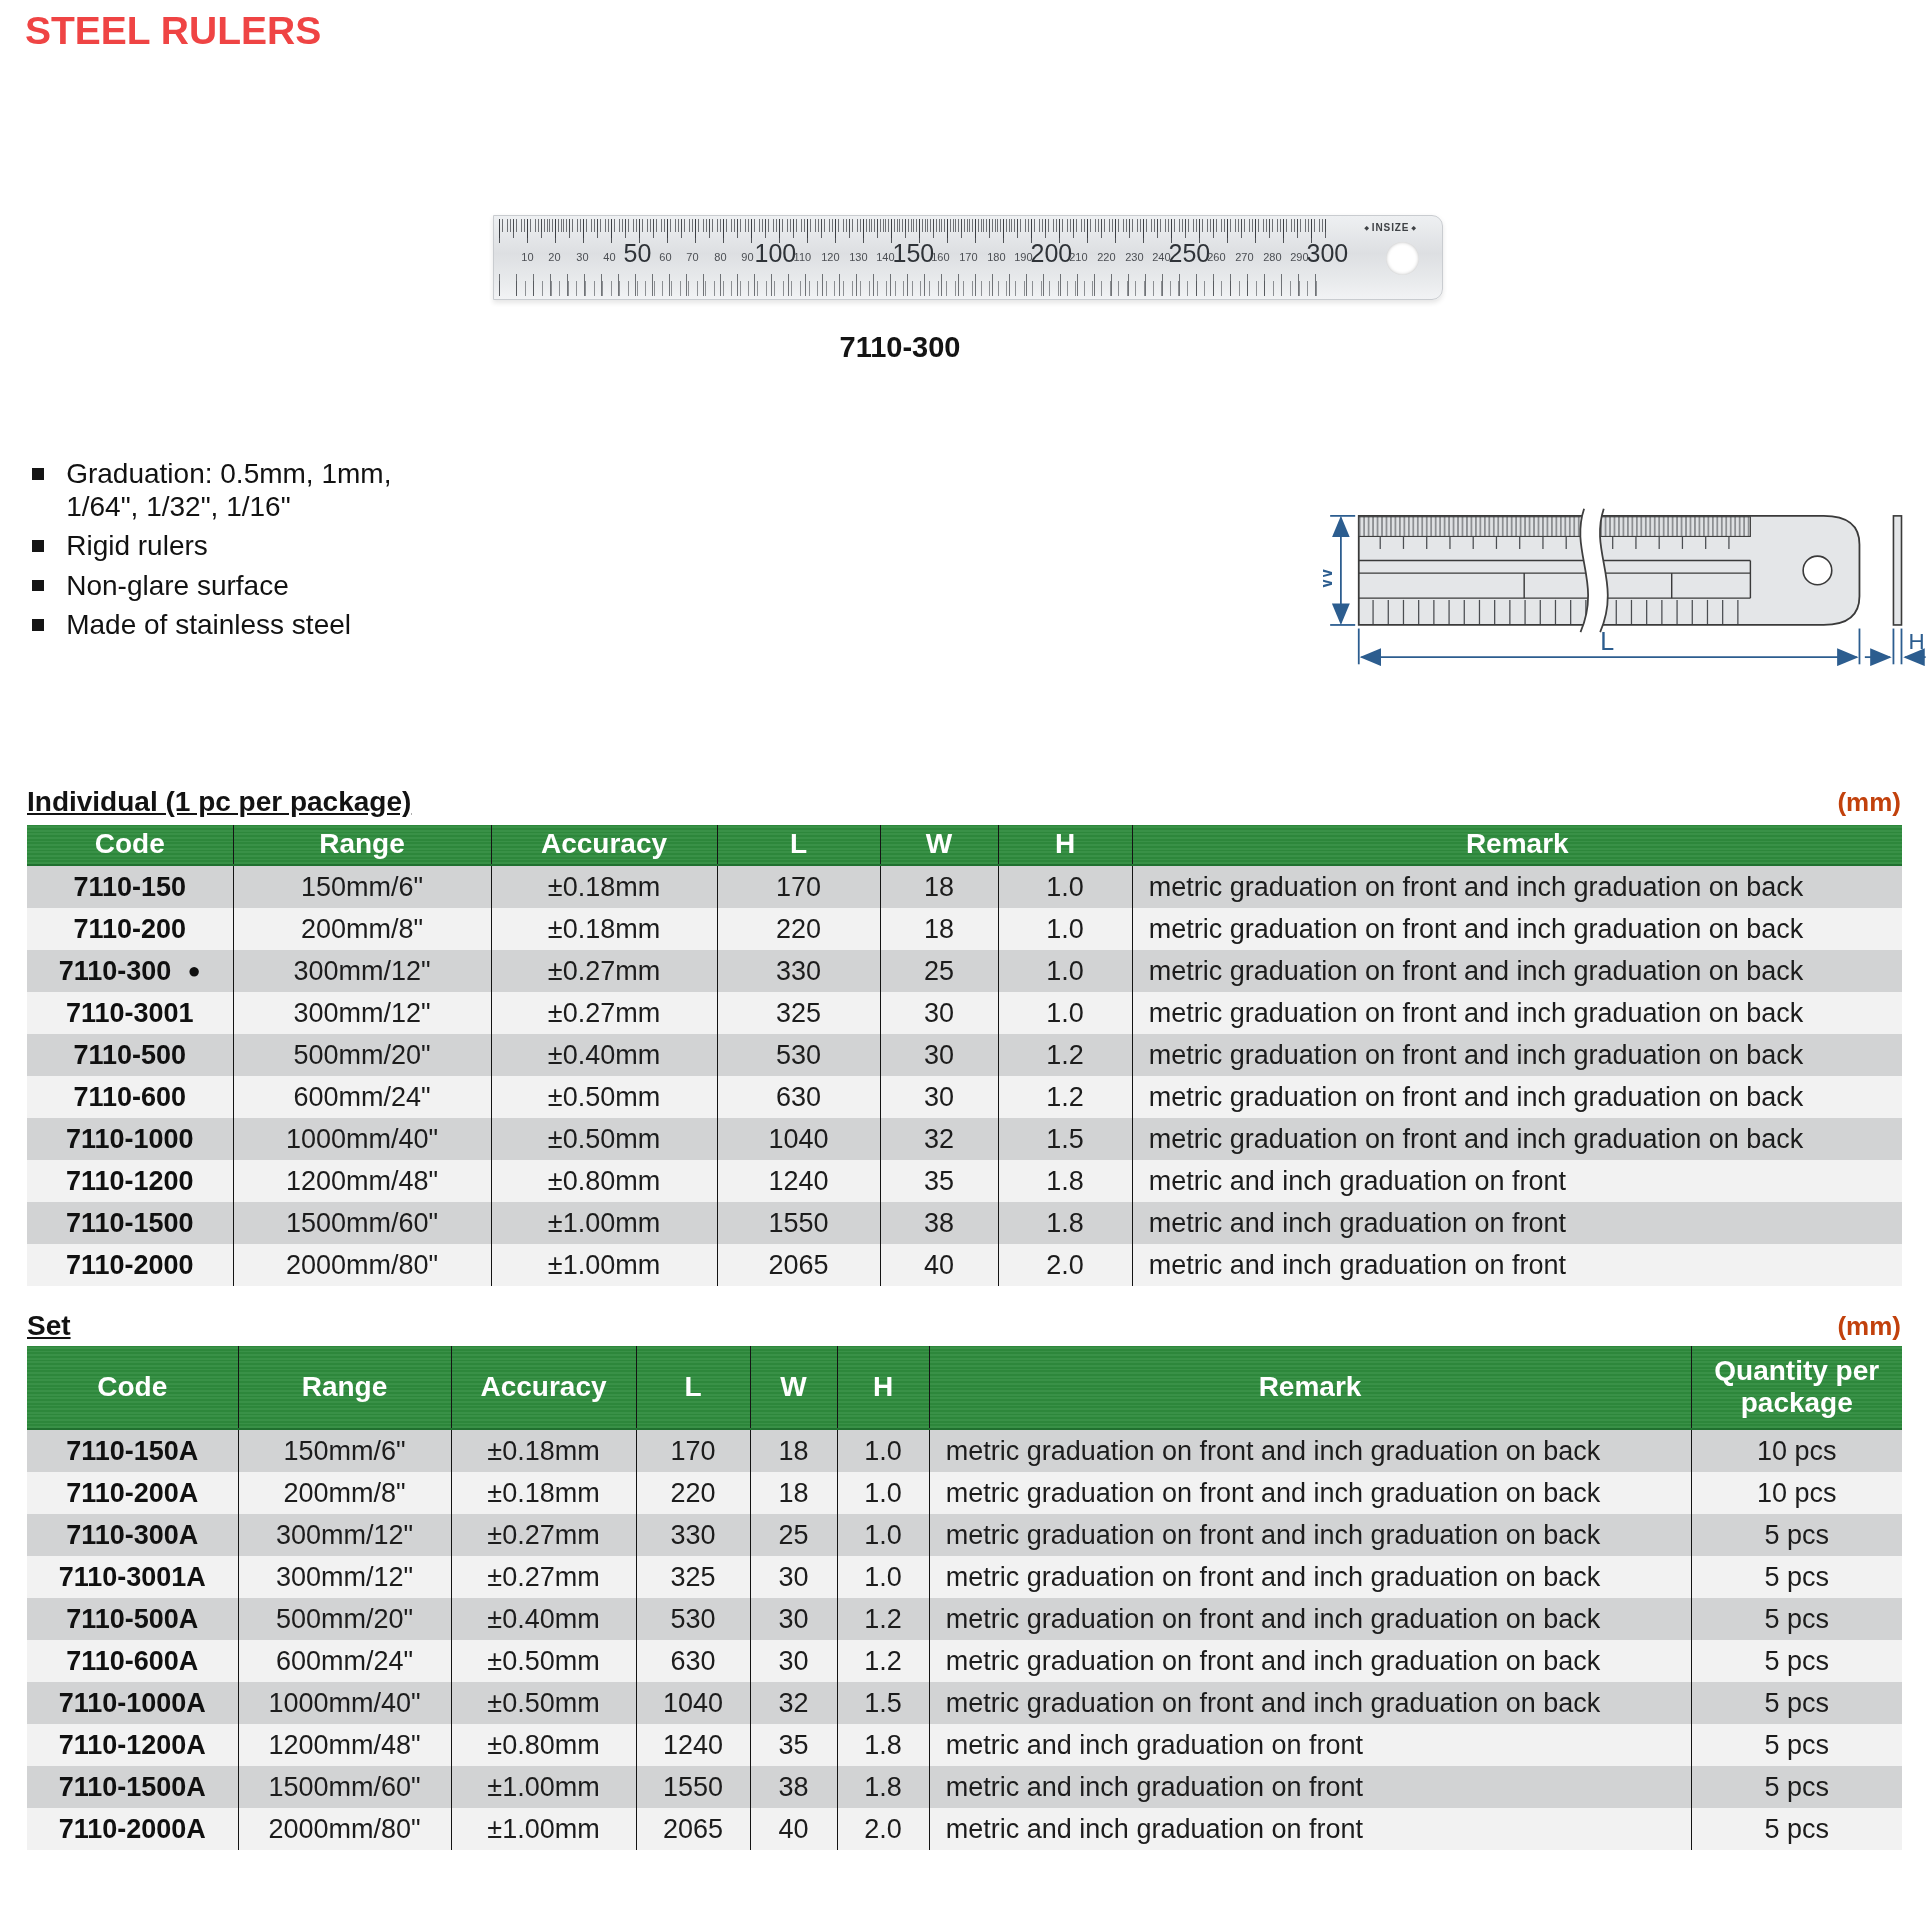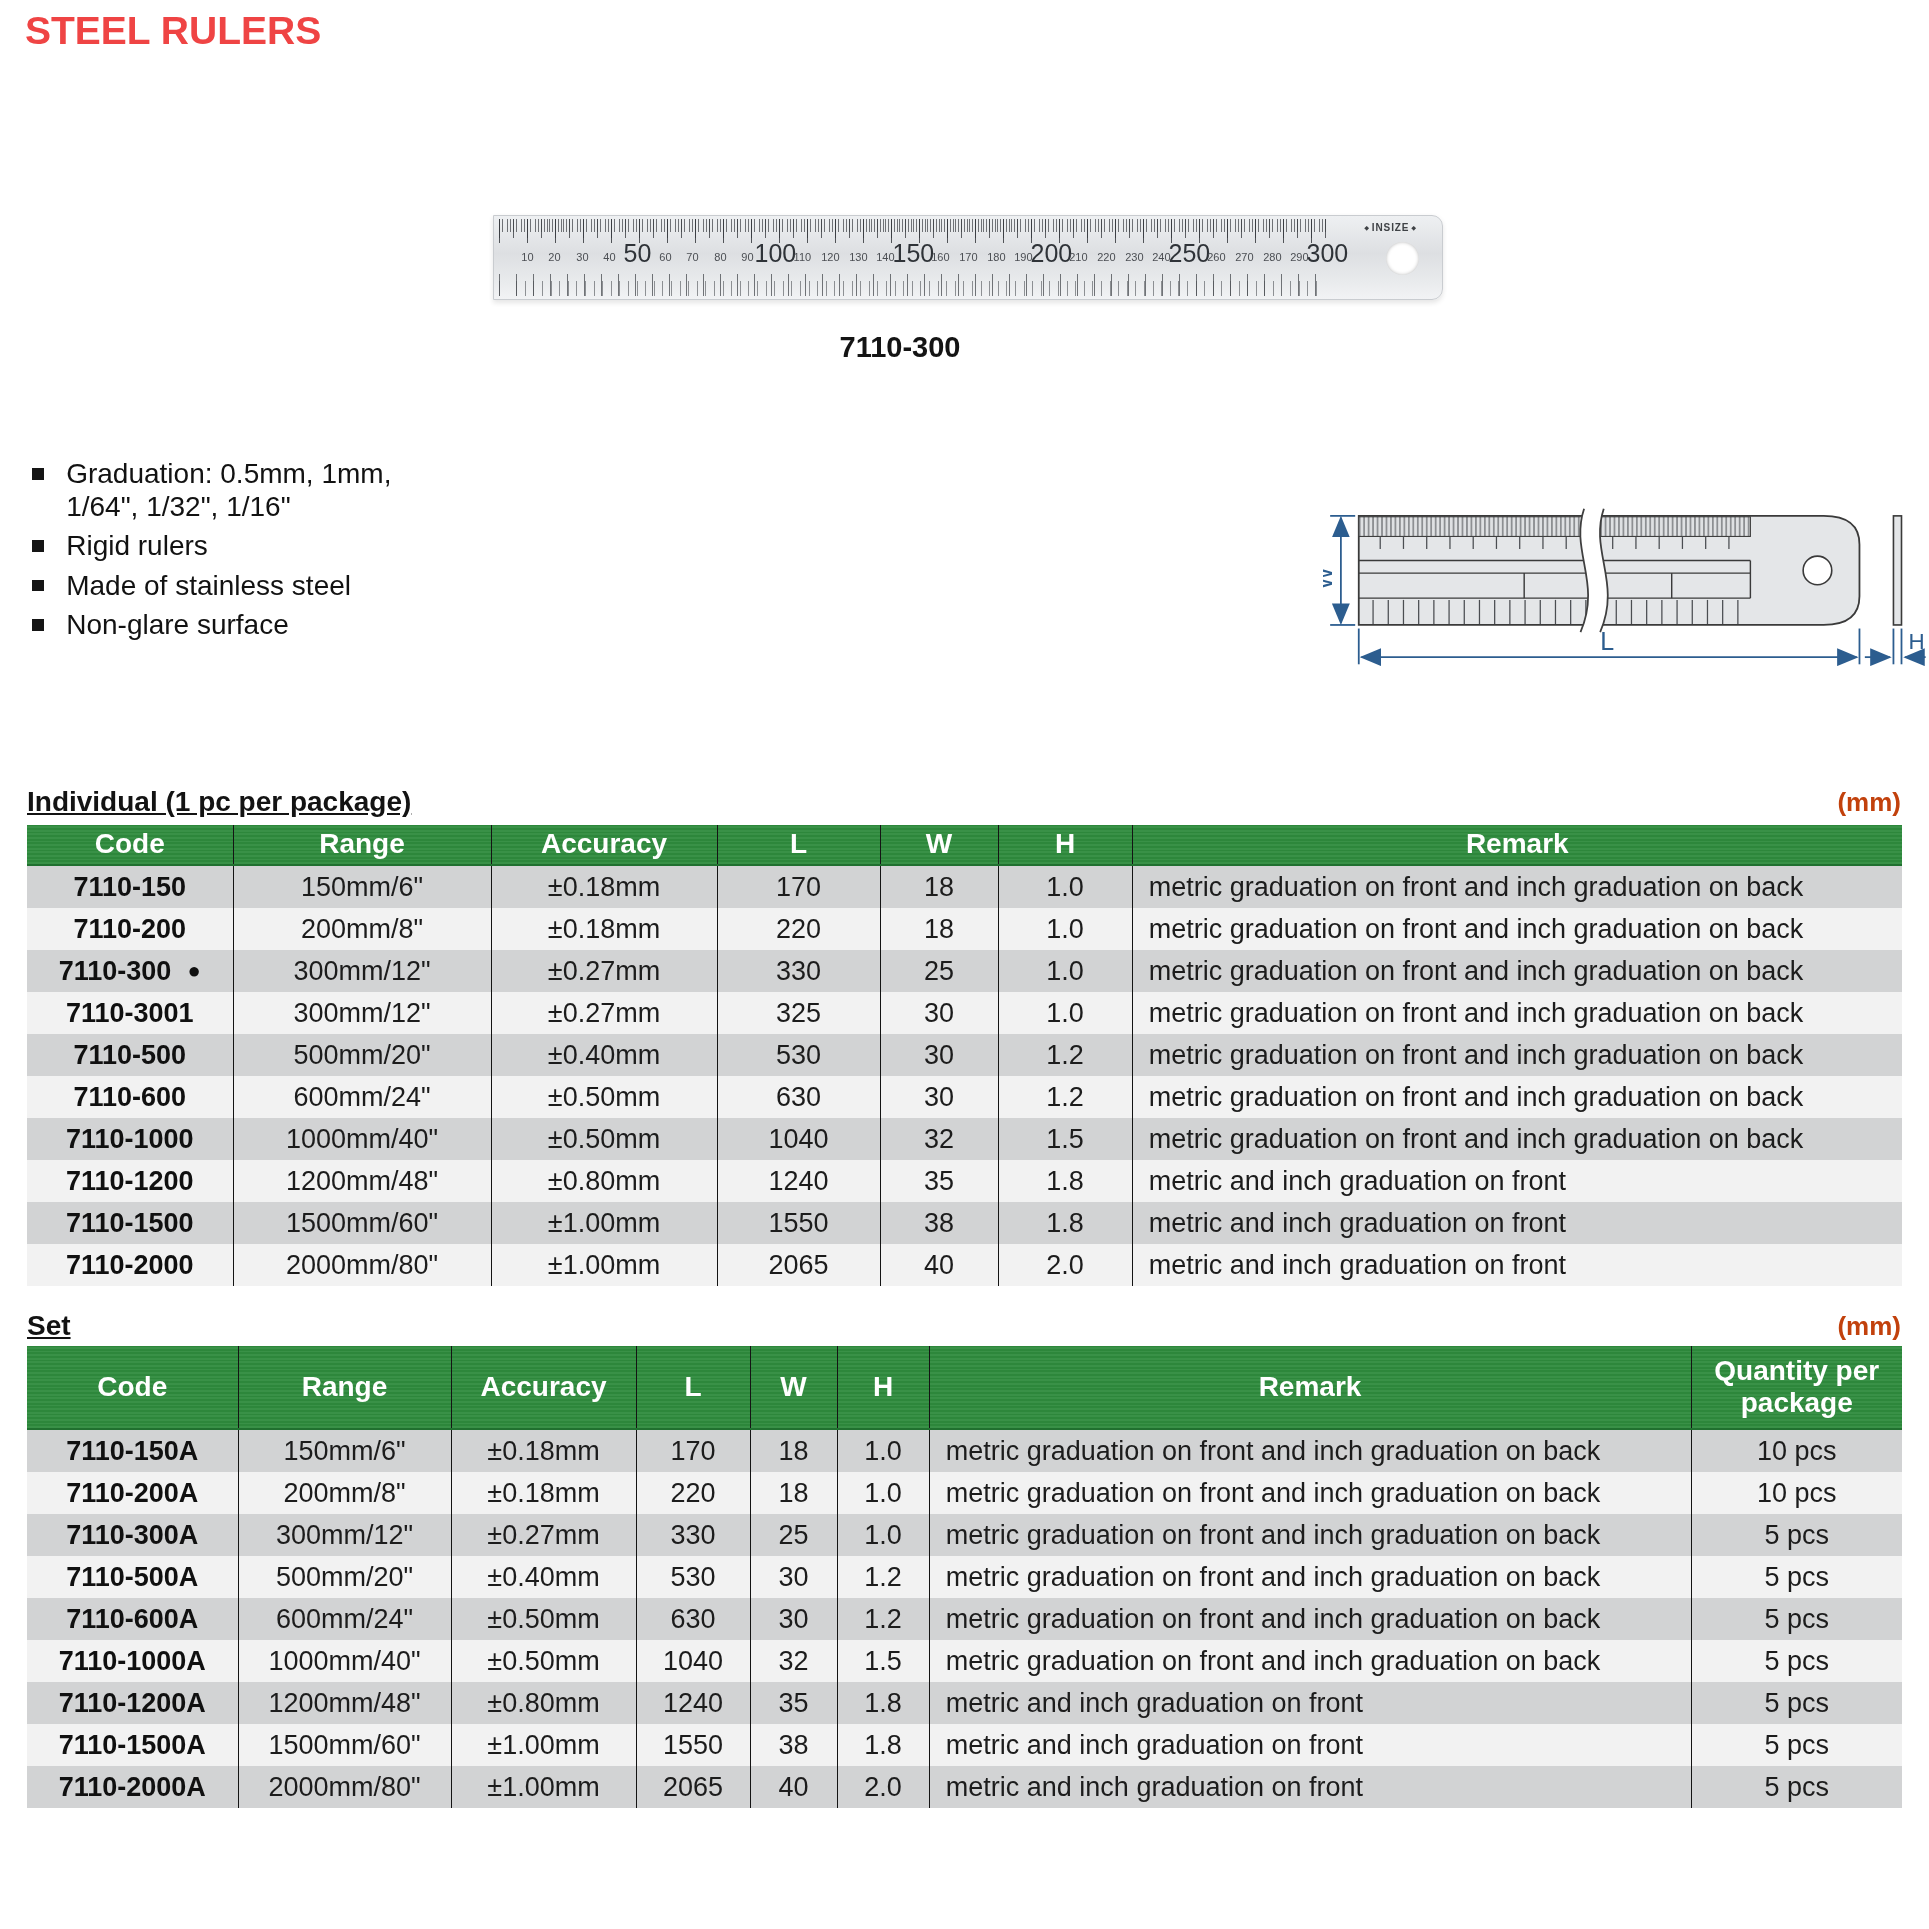--- a/index.html
+++ b/index.html
@@ -124,25 +124,25 @@
         <span class="bullet"></span>
         <span class="ftext">Graduation: 0.5mm, 1mm,
 1/64", 1/32", 1/16"</span>
       </div>
       <div class="feat">
         <span class="bullet"></span>
         <span class="ftext">Rigid rulers</span>
       </div>
       <div class="feat">
         <span class="bullet"></span>
-        <span class="ftext">Made of stainless steel</span>
+        <span class="ftext">Non-glare surface</span>
       </div>
       <div class="feat">
         <span class="bullet"></span>
-        <span class="ftext">Non-glare surface</span>
+        <span class="ftext">Made of stainless steel</span>
       </div>
     </div>
 
   <svg class="diagram" viewBox="0 0 680 205">
     <defs>
       <marker id="aE" markerWidth="12" markerHeight="10" refX="11" refY="5" orient="auto">
         <path d="M0,0 L12,5 L0,10 z" fill="#2c5d8f"></path>
       </marker>
       <marker id="aS" markerWidth="12" markerHeight="10" refX="1" refY="5" orient="auto">
         <path d="M12,0 L0,5 L12,10 z" fill="#2c5d8f"></path>
@@ -413,20 +413,30 @@
           <td class="code">7110-300A</td>
           <td>300mm/12"</td>
           <td>±0.27mm</td>
           <td>330</td>
           <td>25</td>
           <td>1.0</td>
           <td class="remark">metric graduation on front and inch graduation on back</td>
           <td>5 pcs</td>
         </tr>
         <tr>
+          <td class="code">7110-3001A</td>
+          <td>300mm/12"</td>
+          <td>±0.27mm</td>
+          <td>325</td>
+          <td>30</td>
+          <td>1.0</td>
+          <td class="remark">metric graduation on front and inch graduation on back</td>
+          <td>5 pcs</td>
+        </tr>
+        <tr>
           <td class="code">7110-500A</td>
           <td>500mm/20"</td>
           <td>±0.40mm</td>
           <td>530</td>
           <td>30</td>
           <td>1.2</td>
           <td class="remark">metric graduation on front and inch graduation on back</td>
           <td>5 pcs</td>
         </tr>
         <tr>

